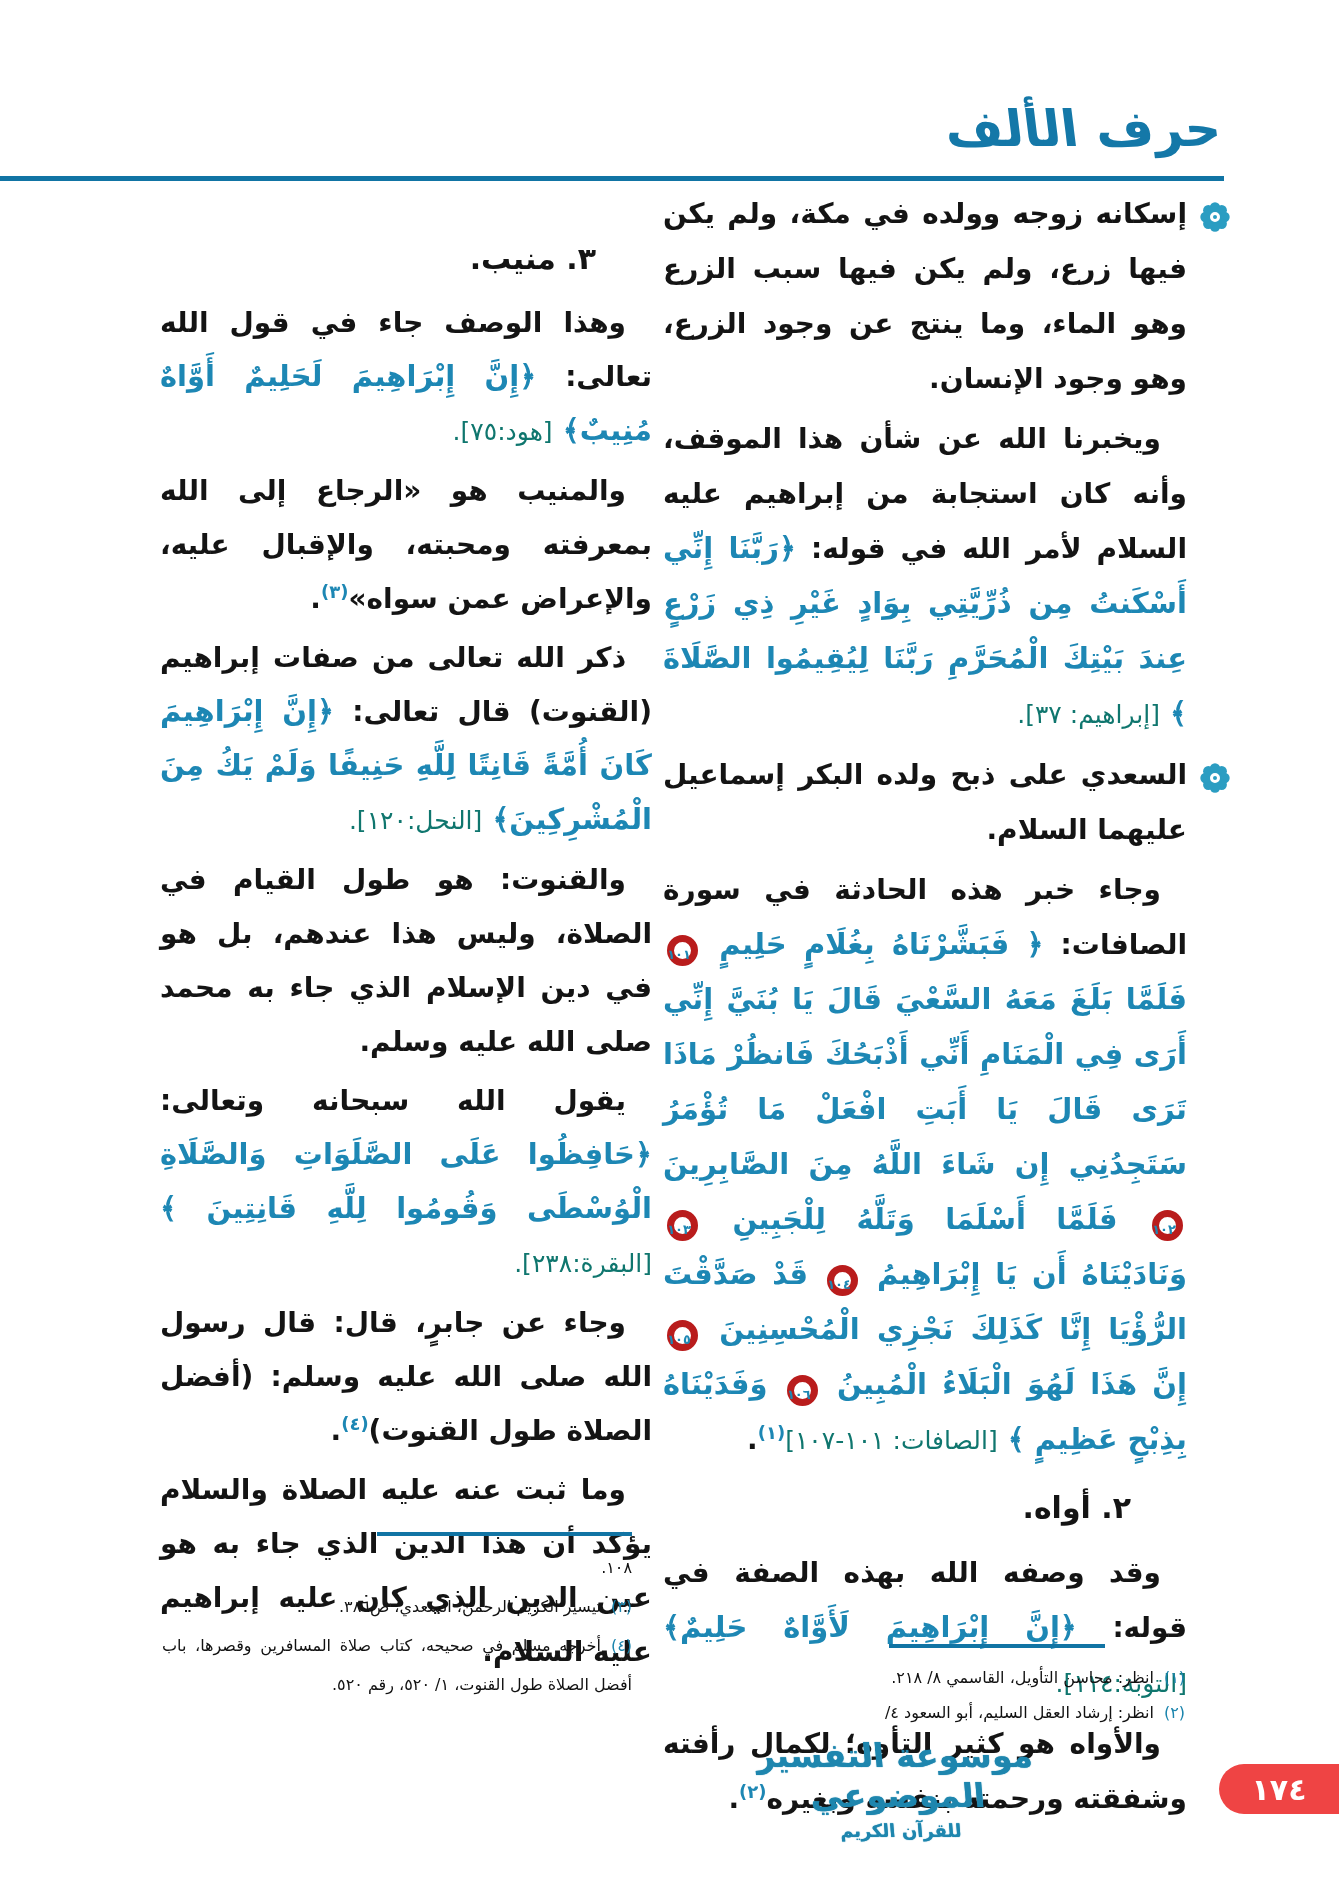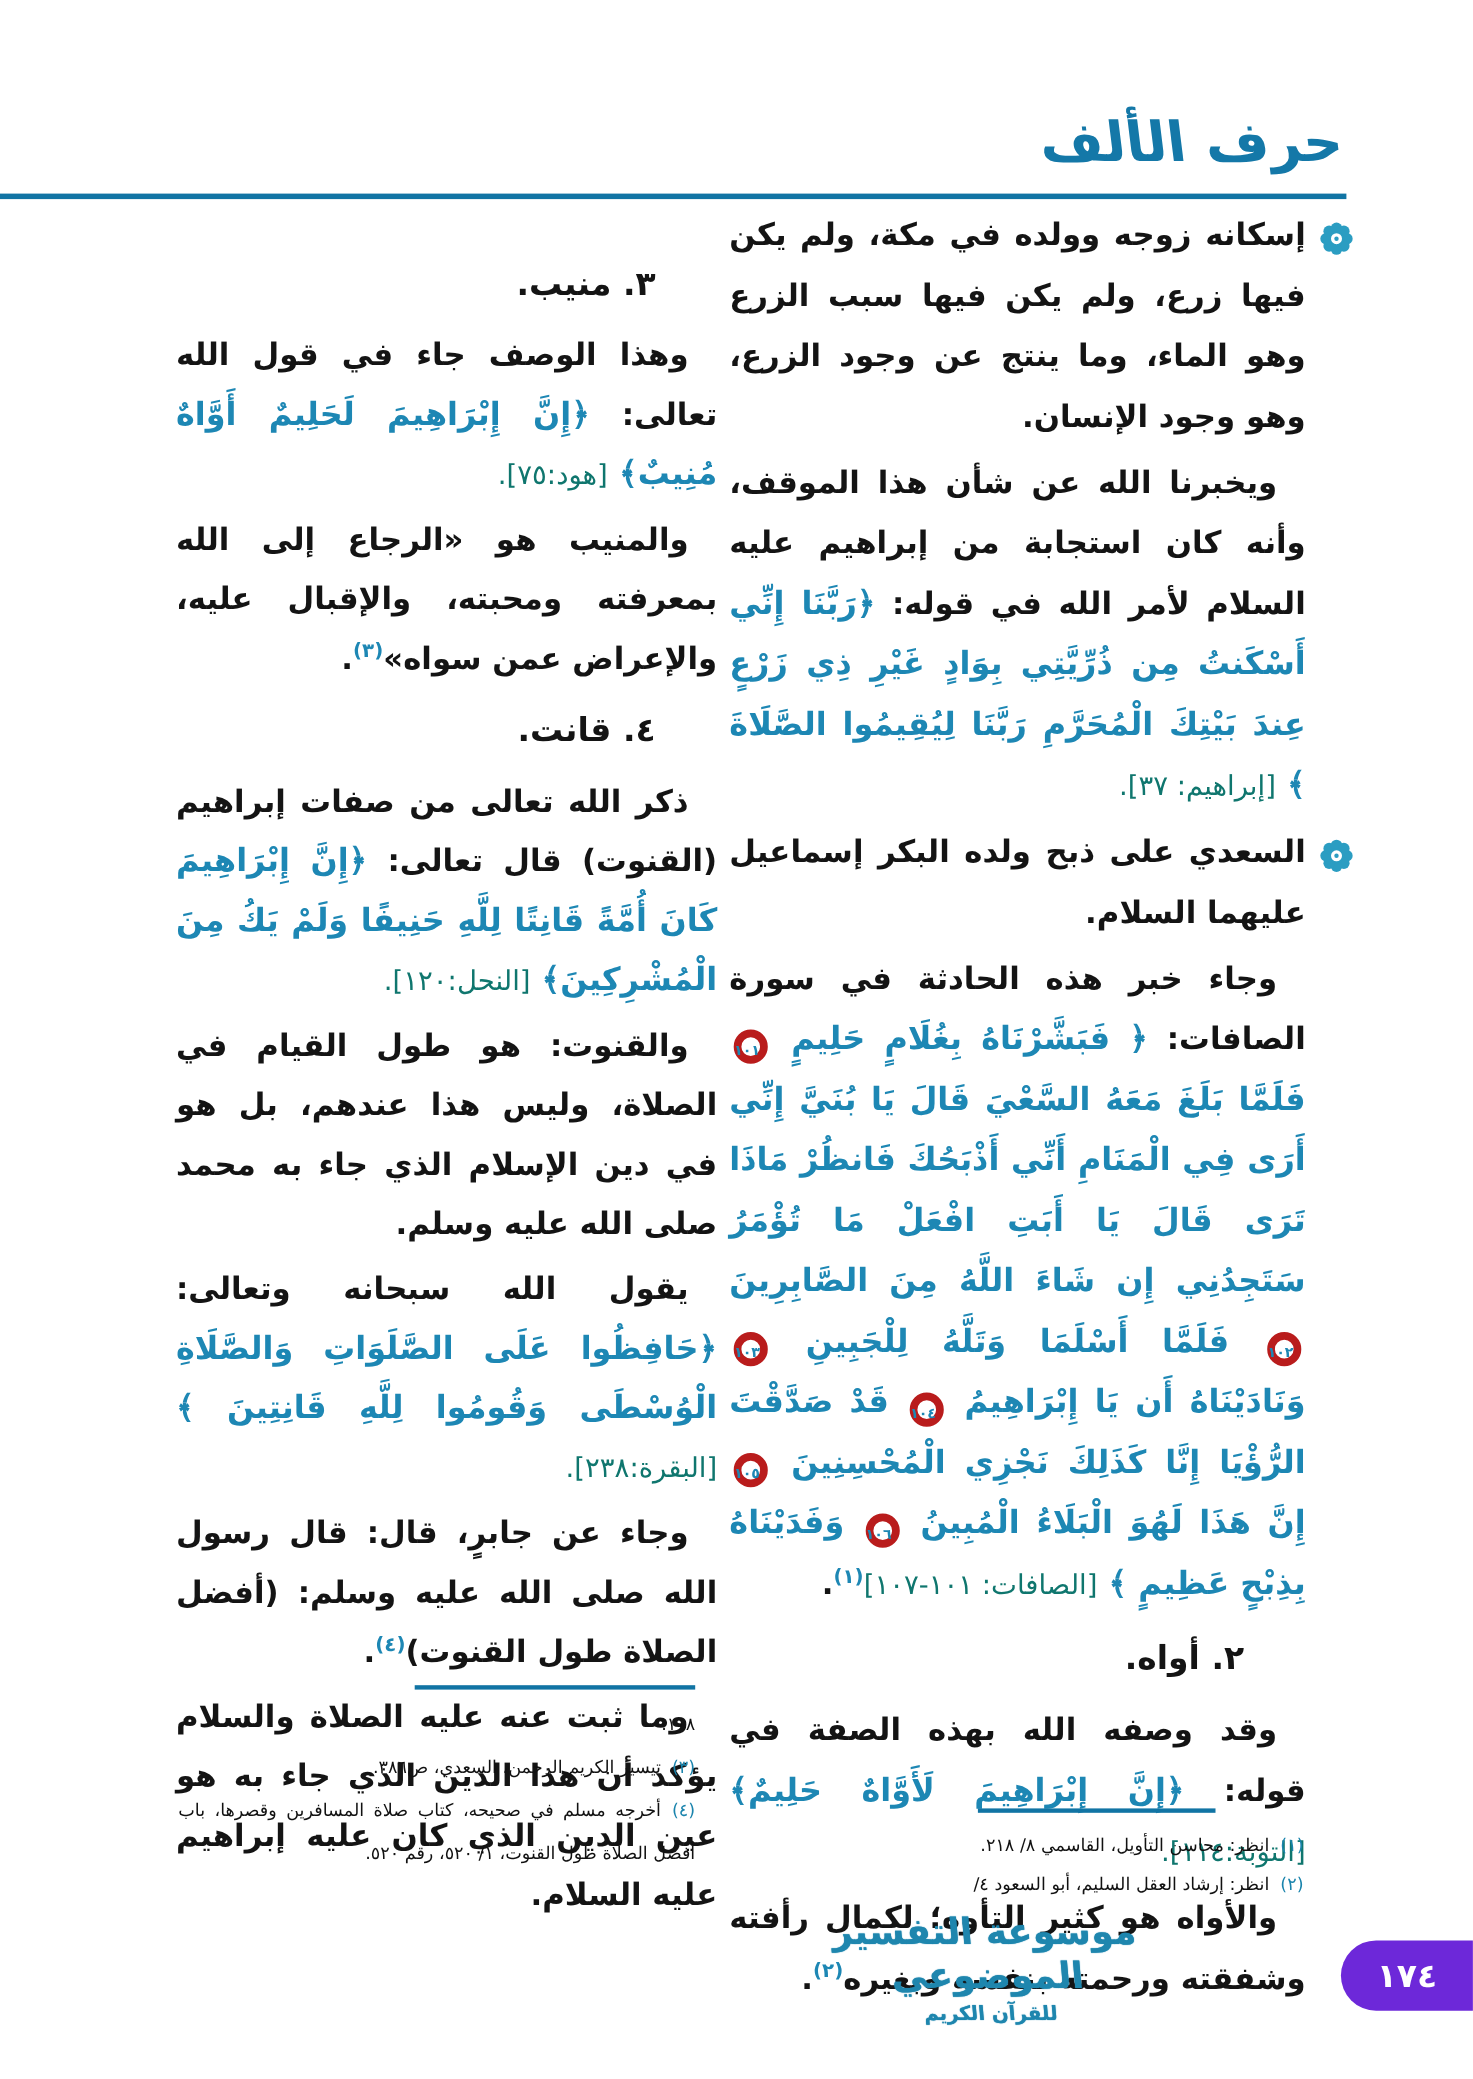--- a/index.html
+++ b/index.html
@@ -71,22 +71,22 @@
   .fn-cont { text-align: right; }
   
   .logo {
     position: absolute; top: 1736px; left: 752px; width: 290px;
     text-align: center; color: #1e86ae; transform: skewX(5deg);
   }
   .logo-title { font-size: 33px; font-weight: bold; letter-spacing: -2px; line-height: 40px; text-shadow: 0 0 1px #1e86ae; }
   .logo-subtitle { font-size: 18px; font-weight: bold; margin-top: 4px; text-shadow: 0 0 1px #1e86ae; }
   .page-tab {
     position: absolute; top: 1764px; left: 1219px;
-    width: 120px; height: 64px;
-    background: #6d28d9; border-radius: 34px 0 0 34px;
+    width: 120px; height: 50px;
+    background: #ef4444; border-radius: 34px 0 0 34px;
     color: #ffffff; font-size: 30px; font-weight: bold;
     display: flex; align-items: center; justify-content: center;
     letter-spacing: 5px;
   }
 </style>
 </head>
 <body>
 
 <div class="page">
 
@@ -121,21 +121,20 @@
           </svg></span><span class="seg-t">السعدي على ذبح ولده البكر إسماعيل عليهما السلام.</span></div>
       <div class="para"><span class="seg-t">وجاء خبر هذه الحادثة في سورة الصافات: </span><span class="seg-q">﴿ فَبَشَّرْنَاهُ بِغُلَامٍ حَلِيمٍ </span><span class="aya">١٠١</span><span class="seg-q"> فَلَمَّا بَلَغَ مَعَهُ السَّعْيَ قَالَ يَا بُنَيَّ إِنِّي أَرَى فِي الْمَنَامِ أَنِّي أَذْبَحُكَ فَانظُرْ مَاذَا تَرَى قَالَ يَا أَبَتِ افْعَلْ مَا تُؤْمَرُ سَتَجِدُنِي إِن شَاءَ اللَّهُ مِنَ الصَّابِرِينَ </span><span class="aya">١٠٢</span><span class="seg-q"> فَلَمَّا أَسْلَمَا وَتَلَّهُ لِلْجَبِينِ </span><span class="aya">١٠٣</span><span class="seg-q"> وَنَادَيْنَاهُ أَن يَا إِبْرَاهِيمُ </span><span class="aya">١٠٤</span><span class="seg-q"> قَدْ صَدَّقْتَ الرُّؤْيَا إِنَّا كَذَلِكَ نَجْزِي الْمُحْسِنِينَ </span><span class="aya">١٠٥</span><span class="seg-q"> إِنَّ هَذَا لَهُوَ الْبَلَاءُ الْمُبِينُ </span><span class="aya">١٠٦</span><span class="seg-q"> وَفَدَيْنَاهُ بِذِبْحٍ عَظِيمٍ ﴾ </span><span class="seg-r">[الصافات: ١٠١-١٠٧]</span><sup class="seg-f">(١)</sup><span class="seg-t">.</span></div>
       <div class="para h"><span class="seg-t">٢. أواه.</span></div>
       <div class="para"><span class="seg-t">وقد وصفه الله بهذه الصفة في قوله: </span><span class="seg-q">﴿إِنَّ إِبْرَاهِيمَ لَأَوَّاهٌ حَلِيمٌ﴾ </span><span class="seg-r">[التوبة:١١٤].</span></div>
       <div class="para"><span class="seg-t">والأواه هو كثير التأوه؛ لكمال رأفته وشفقته ورحمته بنفسه وبغيره</span><sup class="seg-f">(٢)</sup><span class="seg-t">.</span></div>
     </section>
   <section class="col col-left" id="col-left">
       <div class="para h"><span class="seg-t">٣. منيب.</span></div>
       <div class="para"><span class="seg-t">وهذا الوصف جاء في قول الله تعالى: </span><span class="seg-q">﴿إِنَّ إِبْرَاهِيمَ لَحَلِيمٌ أَوَّاهٌ مُنِيبٌ﴾ </span><span class="seg-r">[هود:٧٥].</span></div>
       <div class="para"><span class="seg-t">والمنيب هو «الرجاع إلى الله بمعرفته ومحبته، والإقبال عليه، والإعراض عمن سواه»</span><sup class="seg-f">(٣)</sup><span class="seg-t">.</span></div>
-      <div class="para h"><span class="seg-t">٤. قانت.</span></div>
       <div class="para"><span class="seg-t">ذكر الله تعالى من صفات إبراهيم (القنوت) قال تعالى: </span><span class="seg-q">﴿إِنَّ إِبْرَاهِيمَ كَانَ أُمَّةً قَانِتًا لِلَّهِ حَنِيفًا وَلَمْ يَكُ مِنَ الْمُشْرِكِينَ﴾ </span><span class="seg-r">[النحل:١٢٠].</span></div>
       <div class="para"><span class="seg-t">والقنوت: هو طول القيام في الصلاة، وليس هذا عندهم، بل هو في دين الإسلام الذي جاء به محمد صلى الله عليه وسلم.</span></div>
       <div class="para"><span class="seg-t">يقول الله سبحانه وتعالى: </span><span class="seg-q">﴿حَافِظُوا عَلَى الصَّلَوَاتِ وَالصَّلَاةِ الْوُسْطَى وَقُومُوا لِلَّهِ قَانِتِينَ ﴾ </span><span class="seg-r">[البقرة:٢٣٨].</span></div>
       <div class="para"><span class="seg-t">وجاء عن جابرٍ، قال: قال رسول الله صلى الله عليه وسلم: (أفضل الصلاة طول القنوت)</span><sup class="seg-f">(٤)</sup><span class="seg-t">.</span></div>
       <div class="para"><span class="seg-t">وما ثبت عنه عليه الصلاة والسلام يؤكد أن هذا الدين الذي جاء به هو عين الدين الذي كان عليه إبراهيم عليه السلام.</span></div>
     </section>
 
   <div class="fn-rule fn-rule-left"></div>
   <div class="fn-rule fn-rule-right"></div>
   <div class="footnotes fn-left" id="fn-left">

